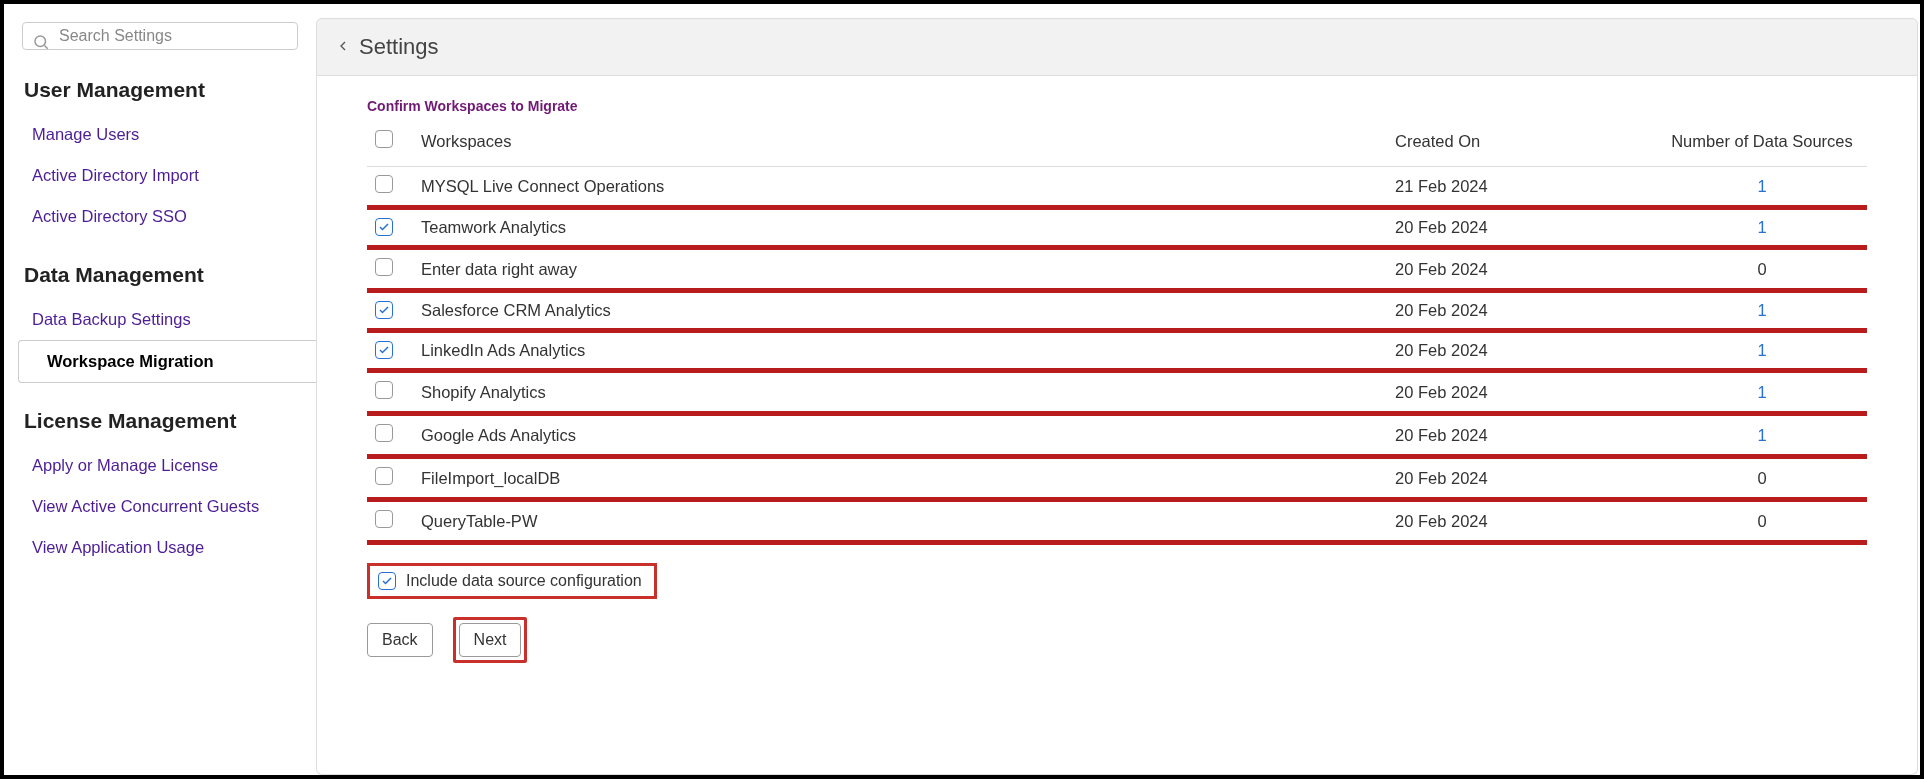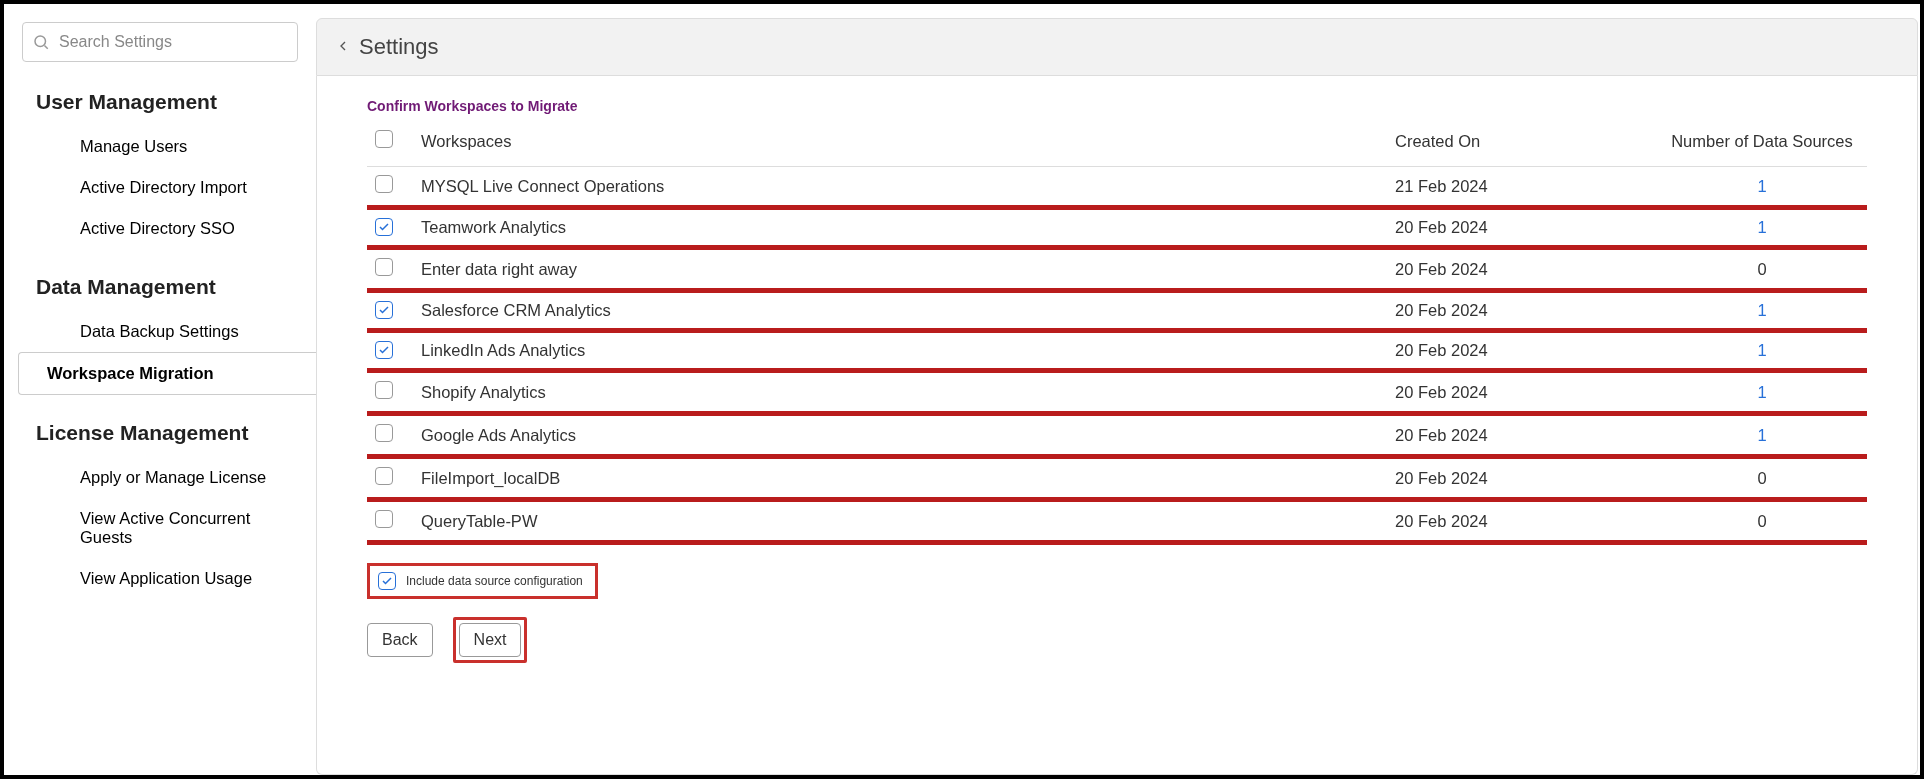--- a/index.html
+++ b/index.html
@@ -17,50 +17,49 @@
   .sidebar {
     width: 312px;
     padding: 18px 0 0 0;
     flex-shrink: 0;
   }
   .search-wrap {
     margin: 0 18px 28px 18px;
   }
   .search-input {
     width: 100%;
-    height: 40px;
+    height: 28px;
     border: 1px solid #ccc;
     border-radius: 4px;
     padding: 0 10px 0 36px;
     font-size: 16px;
     color: #555;
     background: #fff;
   }
   .search-input::placeholder { color: #888; }
   .search-icon {
     position: absolute;
     margin-left: 10px;
     margin-top: 11px;
     width: 18px;
     height: 18px;
     color: #999;
   }
   .nav-group-title {
     font-size: 21px;
     font-weight: 700;
     color: #222;
-    padding: 0 20px 12px 32px;
+    padding: 0 20px 12px 20px;
   }
   .nav-item {
     display: block;
     padding: 11px 20px 11px 28px;
     font-size: 16.5px;
-    color: #000000;
+    color: #4c1d95;
     cursor: pointer;
-    margin-left: 48px;
   }
   .nav-item.active {
     font-weight: 700;
     color: #000;
     background: #fff;
     border: 1px solid #ccc;
     border-right: none;
     border-top-left-radius: 4px;
     border-bottom-left-radius: 4px;
     margin-left: 14px;
@@ -157,21 +156,21 @@
   .cb svg { display: none; width: 12px; height: 12px; color: #2770d8; }
 
   
   .include-row {
     display: inline-flex;
     align-items: center;
     gap: 10px;
     margin-top: 18px;
     padding: 6px 12px 6px 8px;
     border: 3px solid #c9302c;
-    font-size: 12px;
+    font-size: 16px;
     color: #333;
   }
   .btn-row {
     margin-top: 18px;
     display: flex;
     gap: 20px;
     align-items: center;
   }
   .btn {
     border: 1px solid #999;

